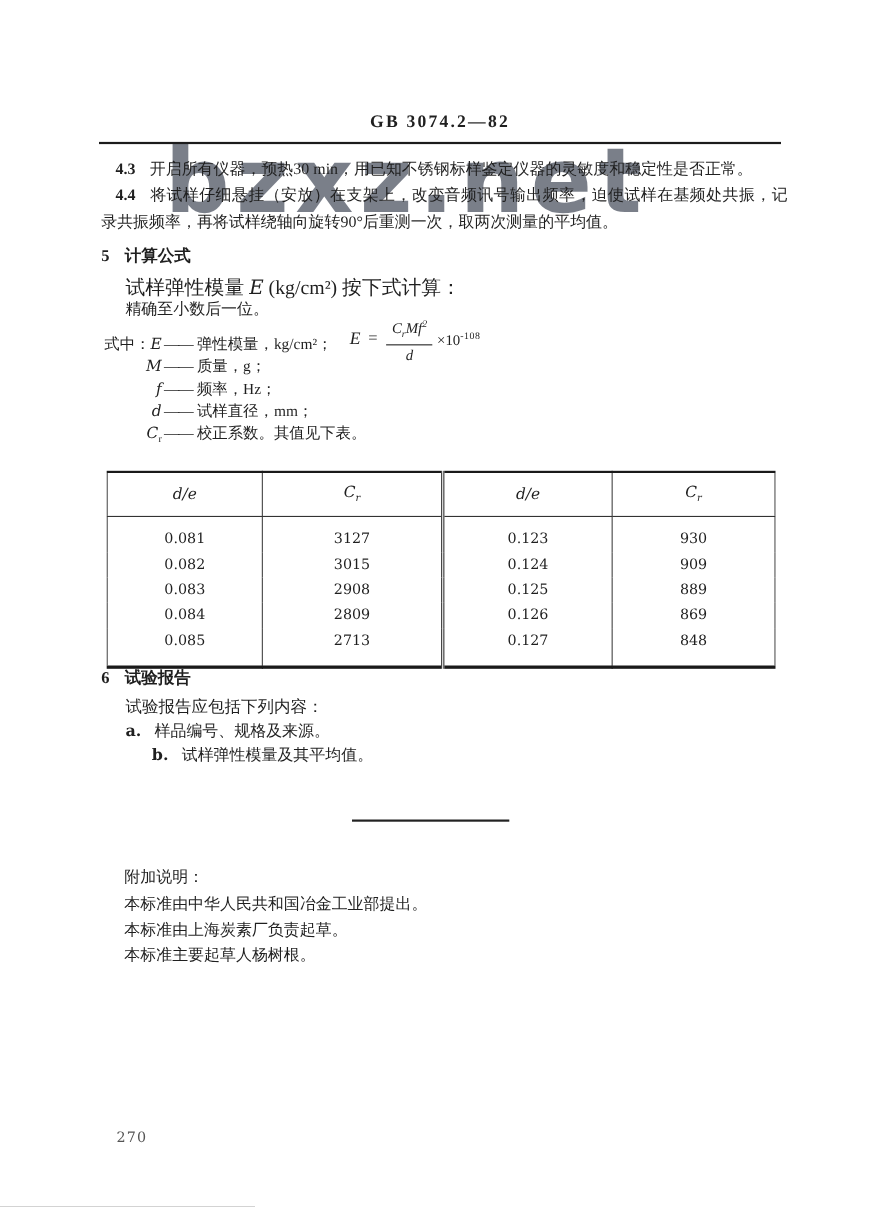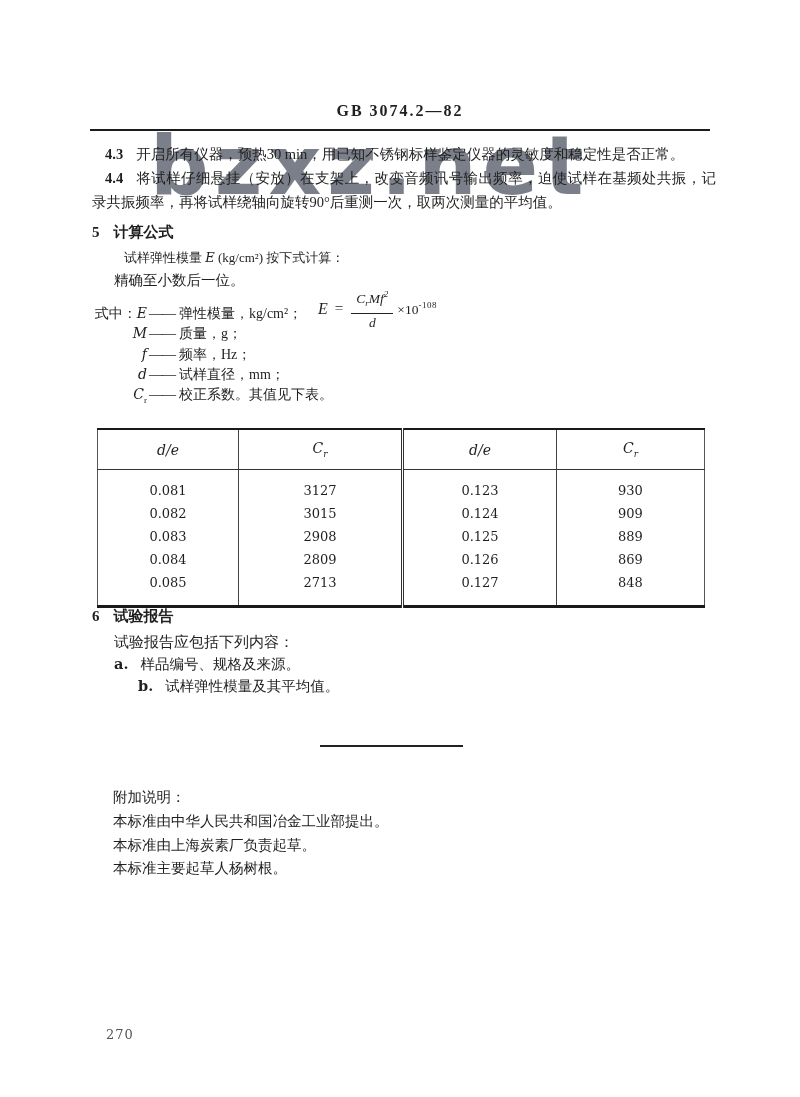--- a/index.html
+++ b/index.html
@@ -31,21 +31,21 @@
   .p44 { top:166px; }
   .num { font-weight:700; }
   .numgap { display:inline-block; width:13px; }
   .hgap { display:inline-block; width:14px; }
   .igap { display:inline-block; width:12px; }
 
   .sec-h { font-weight:700; font-size:15px; }
   .h5 { left:92px; top:223px; }
   .h6 { left:92px; top:607px; }
 
-  .intro1 { left:124px; top:249px; font-size:13px; }
+  .intro1 { left:114px; top:249px; font-size:18px; }
   .intro2 { left:114px; top:271px; font-size:14.5px; }
   .it { font-style:italic; font-family:"DejaVu Serif","Liberation Serif",serif; }
 
   
   .formula { left:318px; top:287px; display:flex; align-items:center;
              font-size:15px; }
   .formula .lhs { font-style:italic; font-size:16px; margin-right:7px; }
   .formula .eq { margin-right:8px; }
   .frac { display:inline-flex; flex-direction:column; align-items:center;
           font-style:italic; font-size:13.5px; line-height:15px; }

